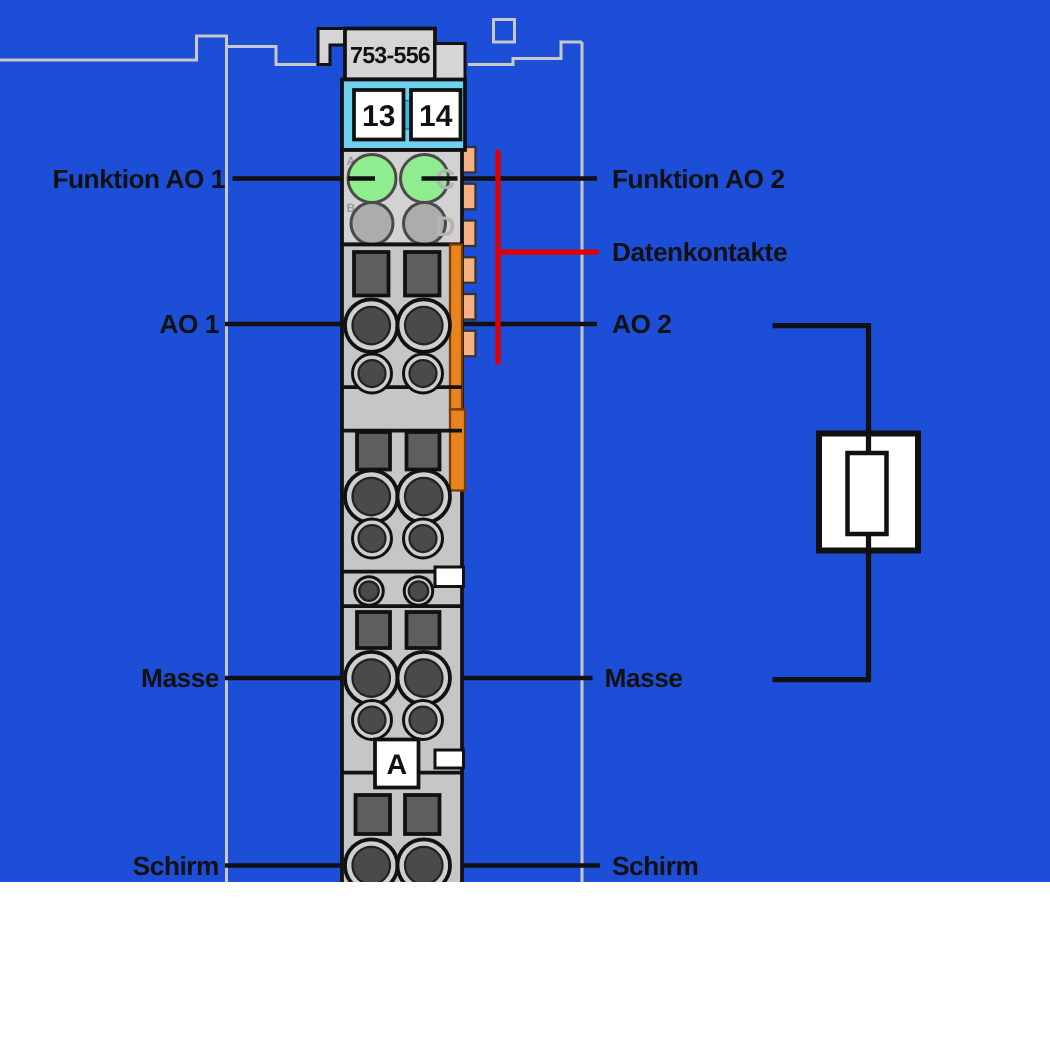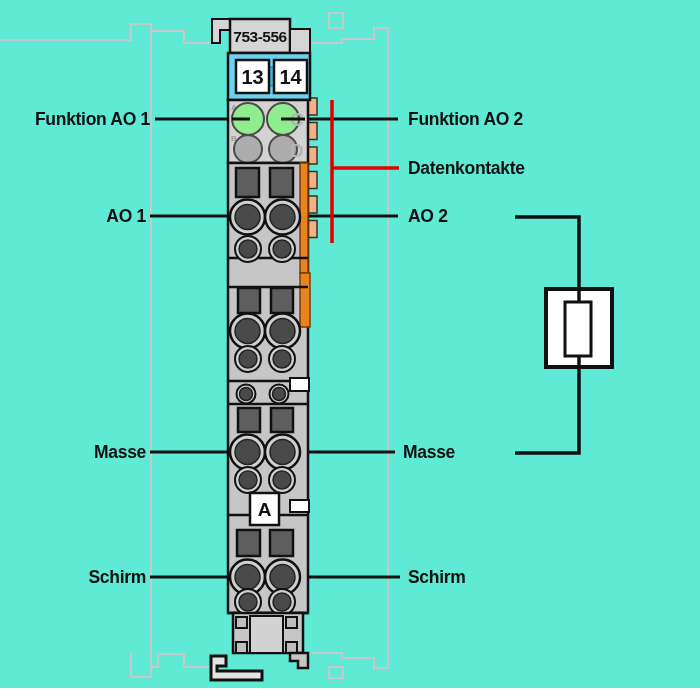--- a/index.html
+++ b/index.html
@@ -1,16 +1,16 @@
 <!DOCTYPE html>
 <html><head>
 <meta charset="utf-8">
 <style>
   html,body{margin:0;padding:0;background:#ffffff;}
-  .stage{position:relative;width:700px;height:688px;background:#5eead4;overflow:hidden;
+  .stage{position:relative;width:700px;height:588px;background:#1d4ed8;overflow:hidden;
          font-family:"Liberation Sans",sans-serif;}
   svg{position:absolute;left:0;top:0;}
   text{font-family:"Liberation Sans","DejaVu Sans",sans-serif;}
   .lbl{font-weight:bold;font-size:17.5px;fill:#111;letter-spacing:-0.3px;}
   .partno{font-weight:bold;font-size:15.5px;fill:#111;letter-spacing:-0.5px;}
   .termno{font-weight:bold;font-size:20px;fill:#111;}
   .marker{font-weight:bold;font-size:19px;fill:#111;}
   .ledletter-big{font-weight:bold;font-size:19px;fill:#B4B4B4;}
   .ledletter-small{font-weight:bold;font-size:8px;fill:#9a9a9a;}
 </style>

